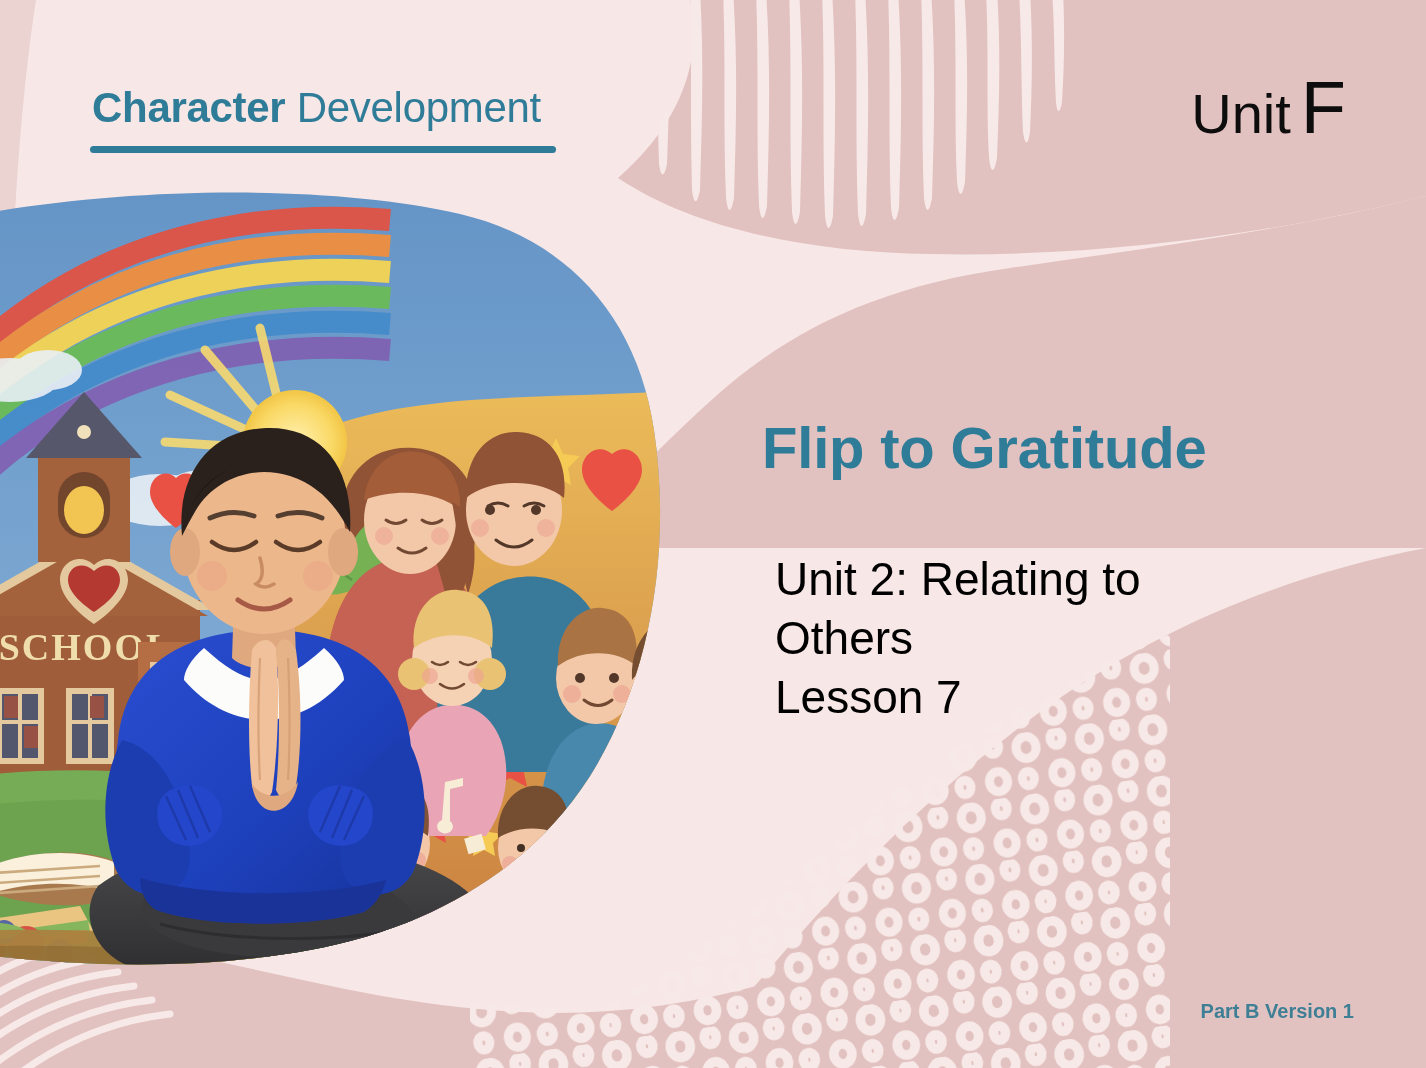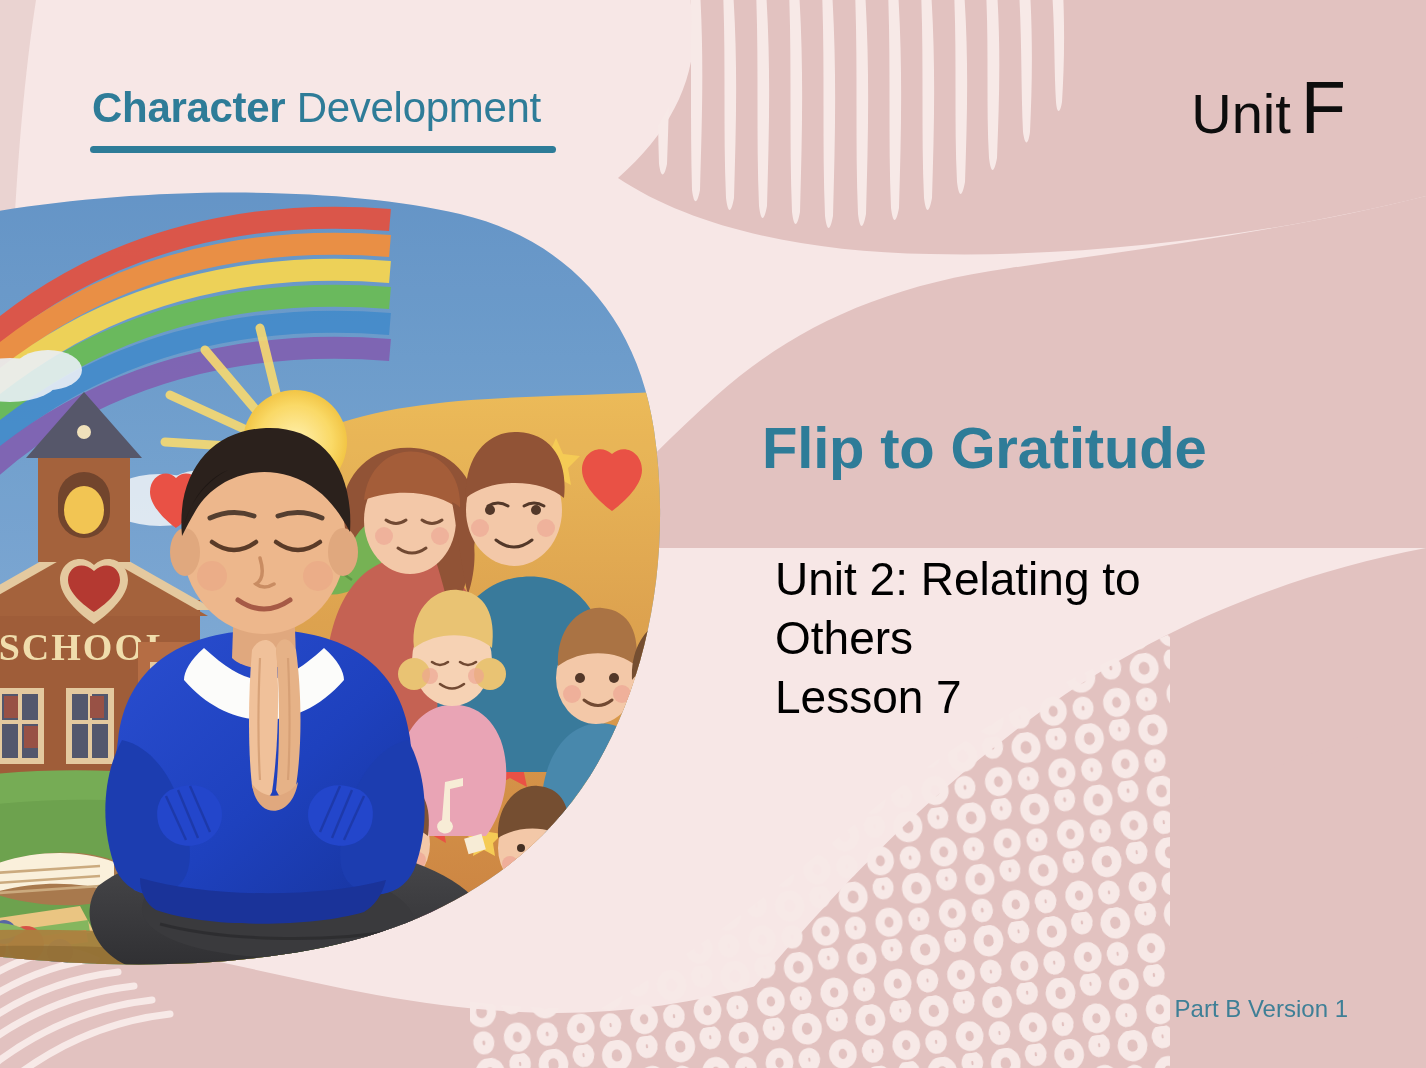--- a/index.html
+++ b/index.html
@@ -47,22 +47,22 @@
     position:absolute; left:760px; top:550px;
     width:480px;
     font-size:46px; font-weight:400; color:#000;
     line-height:1.28;
     margin-left:15px;
   }
   .subtitle .unit-line { display:block; }
   .subtitle .lesson-line { display:block; }
 
   .version-label {
-    position:absolute; right:78px; bottom:45px;
-    font-size:24px; font-weight:400; color:#3E7F96;
+    position:absolute; right:72px; bottom:45px;
+    font-size:20px; font-weight:700; color:#3E7F96;
     white-space:nowrap;
   }
 
   
   .photo-blob {
     position:absolute; left:-10px; top:180px;
     width:710px; height:800px;
   }
 </style>
 </head>

